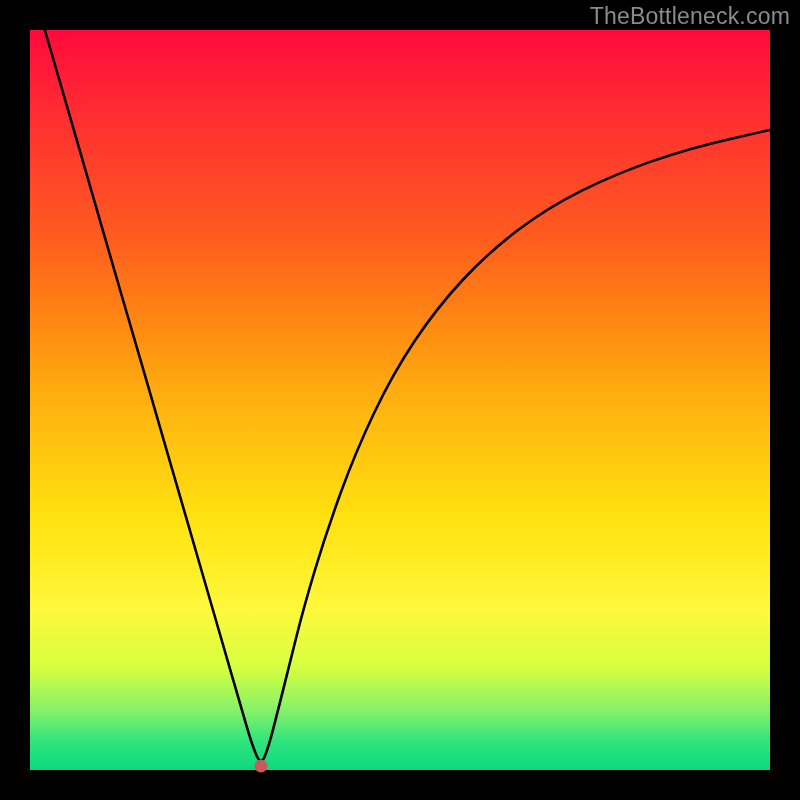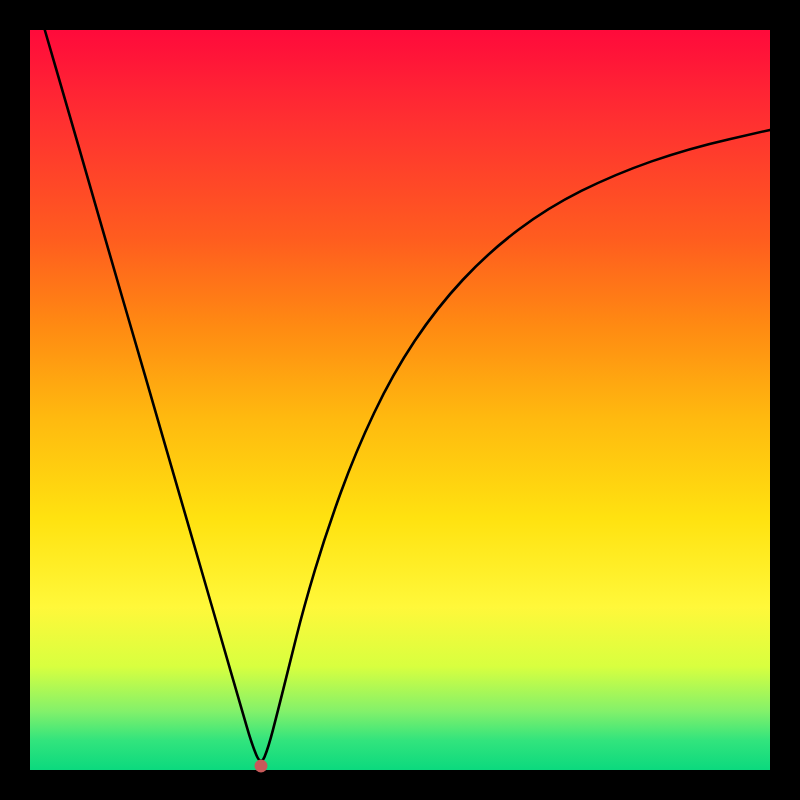--- a/index.html
+++ b/index.html
@@ -63,19 +63,20 @@
     color: #8b8b8b;
     font-size: 23px;
     font-weight: 400;
     letter-spacing: 0.2px;
   }
 </style>
 </head>
 <body>
 
 <div class="chart-wrap">
+  <div class="watermark">TheBottleneck.com</div>
   <div class="plot-area">
     <svg class="curve" viewBox="0 0 100 100" preserveAspectRatio="none">
       <path fill="none" stroke="#000" stroke-width="0.35" stroke-linejoin="round" stroke-linecap="round" d="M 2.00 0.00 Q 2.00 0.00 3.50 5.15 Q 5.00 10.30 6.50 15.50 Q 8.00 20.70 9.50 25.90 Q 11.00 31.10 12.50 36.25 Q 14.00 41.40 15.50 46.55 Q 17.00 51.70 18.50 56.90 Q 20.00 62.10 21.50 67.25 Q 23.00 72.40 24.50 77.60 Q 26.00 82.80 27.25 87.10 Q 28.50 91.40 29.25 94.00 Q 30.00 96.60 30.60 98.00 Q 31.20 99.40 31.70 98.20 Q 32.20 97.00 32.85 94.50 Q 33.50 92.00 34.25 89.00 Q 35.00 86.00 36.00 82.00 Q 37.00 78.00 38.50 73.00 Q 40.00 68.00 42.00 62.50 Q 44.00 57.00 46.50 51.75 Q 49.00 46.50 52.00 42.00 Q 55.00 37.50 58.50 33.75 Q 62.00 30.00 66.00 27.00 Q 70.00 24.00 74.50 21.75 Q 79.00 19.50 84.00 17.75 Q 89.00 16.00 94.50 14.75 T 100.00 13.50"></path>
     </svg>
     <div class="dot" style="left: 31.2%; top: 99.4%; background: rgb(200, 90, 90);"></div>
   </div>
 </div>
 
 </body></html>

